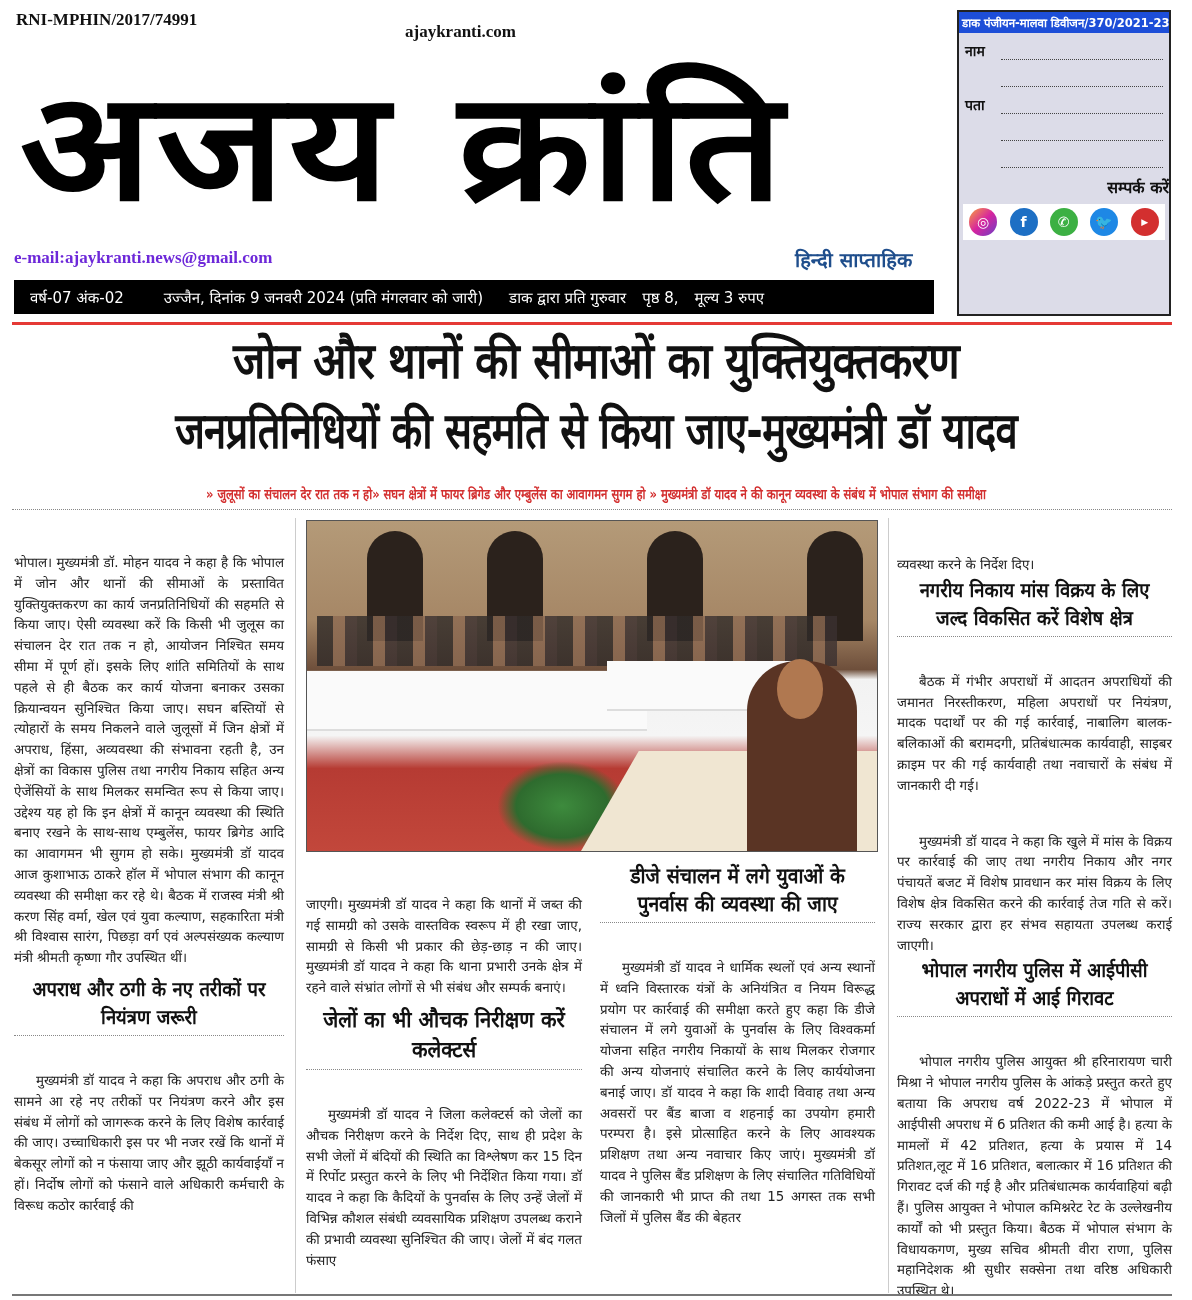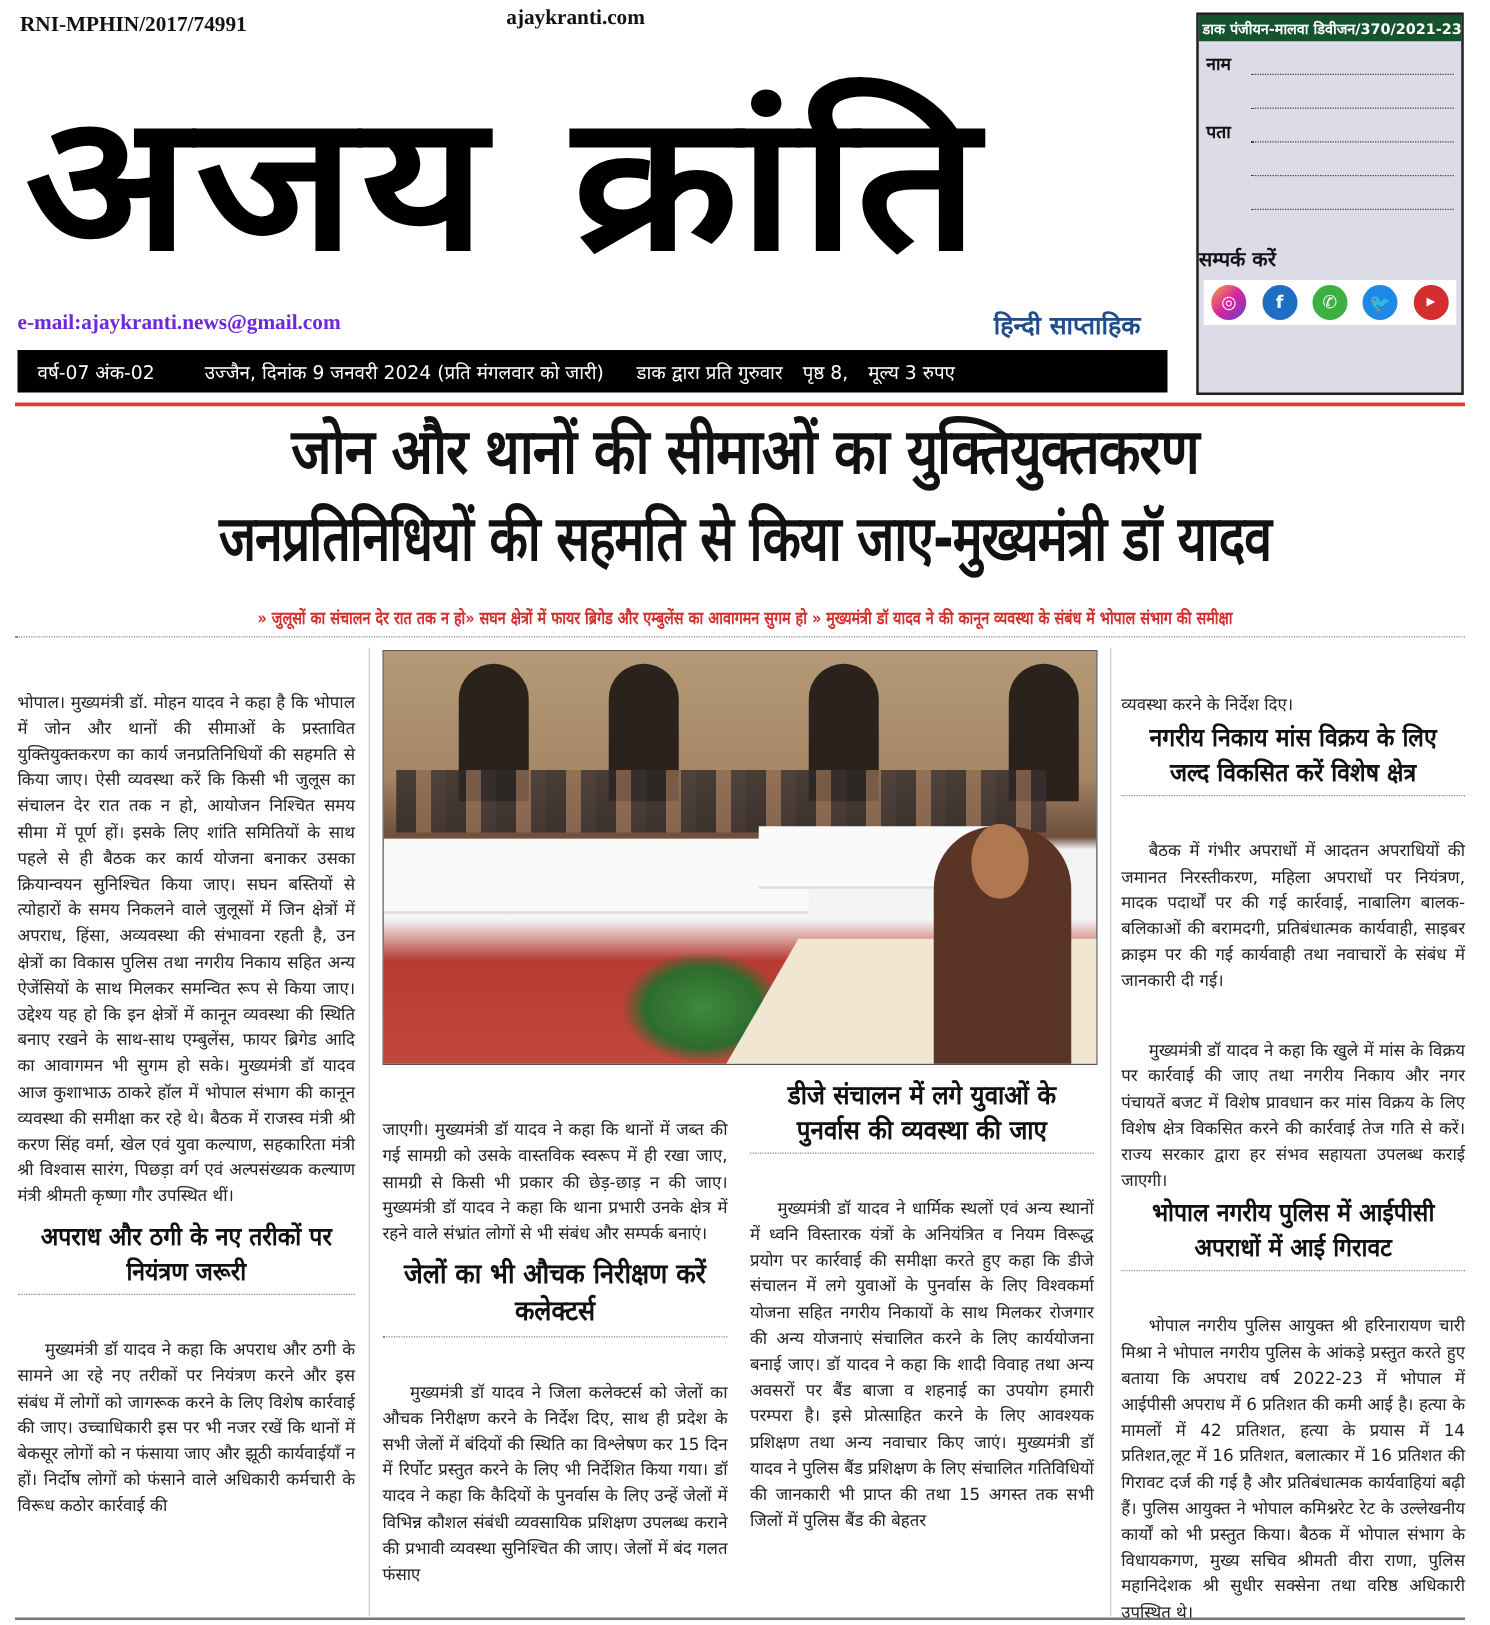--- a/index.html
+++ b/index.html
@@ -1,41 +1,41 @@
 <!DOCTYPE html>
 <html><head>
 <meta charset="utf-8">
 <style>
   * { box-sizing: border-box; margin: 0; padding: 0; }
   html, body { width: 1192px; height: 1300px; background: #fff; overflow: hidden; }
   body { position: relative; font-family: "DejaVu Sans", sans-serif; color: #111; }
 
   .rni { position: absolute; left: 16px; top: 10px; font-family: "Liberation Serif", serif; font-weight: bold; font-size: 17px; }
-  .site { position: absolute; left: 405px; top: 4px; font-family: "Liberation Serif", serif; font-weight: bold; font-size: 17px; }
+  .site { position: absolute; left: 405px; top: 22px; font-family: "Liberation Serif", serif; font-weight: bold; font-size: 17px; }
 
   .masthead { position: absolute; left: 20px; top: 52px; width: 900px; height: 190px;
     font-family: "DejaVu Sans", sans-serif; font-weight: bold; font-size: 150px; line-height: 190px;
     letter-spacing: 4px; color: #000; transform: scaleX(1.15); transform-origin: left center; white-space: nowrap; }
 
   .email { position: absolute; left: 14px; top: 248px; font-family: "Liberation Serif", serif; font-weight: bold; font-size: 17px; color: #6d28d9; }
   .weekly { position: absolute; left: 795px; top: 246px; font-size: 20px; color: #1f4e8c; font-weight: bold; }
 
   .infobar { position: absolute; left: 14px; top: 280px; width: 920px; height: 34px; background: #000; color: #fff;
     display: flex; align-items: center; font-size: 15px; padding: 0 16px; white-space: nowrap; }
   .infobar span { margin-right: 40px; }
   .infobar .d { margin-right: 26px; text-align: center; }
   .infobar .p { margin-right: 16px; }
 
   .postbox { position: absolute; left: 957px; top: 10px; width: 214px; height: 306px; border: 2px solid #222; background: #dcdce8; }
-  .postbox .ph { background: #14532d; color: #fff; font-size: 11.5px; font-weight: bold; padding: 3px 3px; white-space: nowrap; }
+  .postbox .ph { background: #1d4ed8; color: #fff; font-size: 11.5px; font-weight: bold; padding: 3px 3px; white-space: nowrap; }
   .postbox .line { display: flex; align-items: flex-end; font-size: 14px; font-weight: bold; height: 27px; padding: 0 6px; }
   .postbox .line .lbl { width: 36px; margin-top: 44px; }
   .postbox .line .dots { flex: 1; border-bottom: 1px dotted #444; height: 14px; }
   .postbox .line.ind .lbl { width: 36px; }
-  .postbox .ctitle { text-align: left; font-size: 16px; font-weight: bold; margin-top: 28px; }
+  .postbox .ctitle { text-align: right; font-size: 16px; font-weight: bold; margin-top: 8px; }
   .postbox .ctext { font-size: 11.5px; font-weight: bold; padding: 2px 6px; line-height: 17px; text-align: justify; }
   .postbox .social { display: flex; justify-content: space-around; background: #fff; margin: 6px 4px 0; padding: 4px 0; }
   .postbox .social span { width: 28px; height: 28px; border-radius: 50%; display: flex; align-items: center; justify-content: center; color: #fff; font-weight: bold; font-size: 14px; }
 
   .redrule { position: absolute; left: 12px; top: 322px; width: 1160px; height: 3px; background: #e53935; }
 
   .headline1 { position: absolute; left: 0; top: 328px; width: 1192px; text-align: center; font-size: 50px; font-weight: bold; line-height: 66px; transform: scaleX(0.87); letter-spacing: -1px; }
   .headline2 { position: absolute; left: 0; top: 398px; width: 1192px; text-align: center; font-size: 50px; font-weight: bold; line-height: 66px; transform: scaleX(0.8); letter-spacing: -1px; white-space: nowrap; }
 
   .strap { position: absolute; left: 0; top: 484px; width: 1192px; text-align: center; color: #d32f2f; font-size: 14px; font-weight: bold; white-space: nowrap; transform: scaleX(0.82); }

